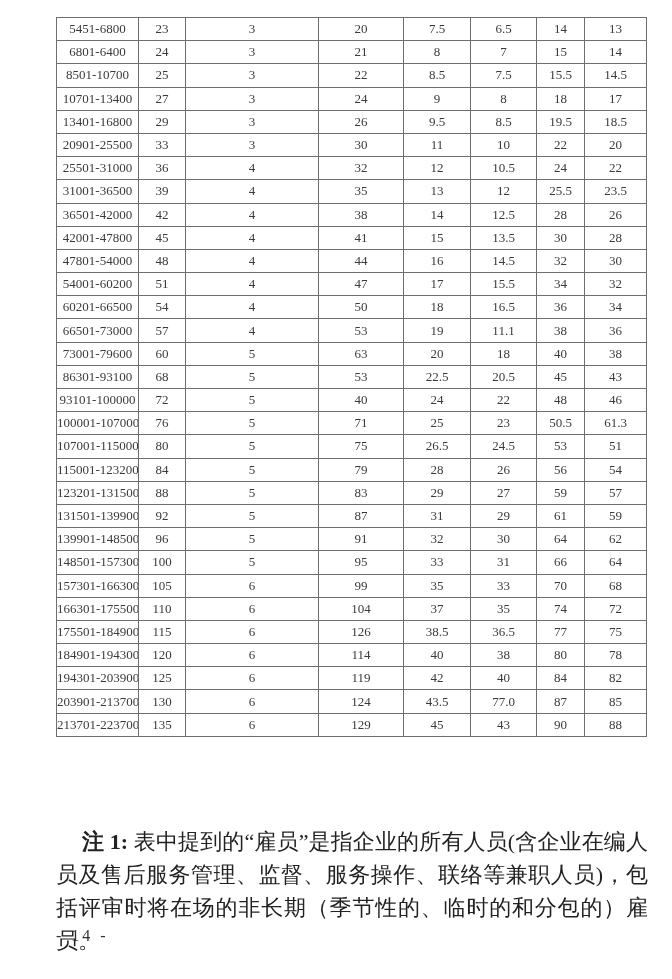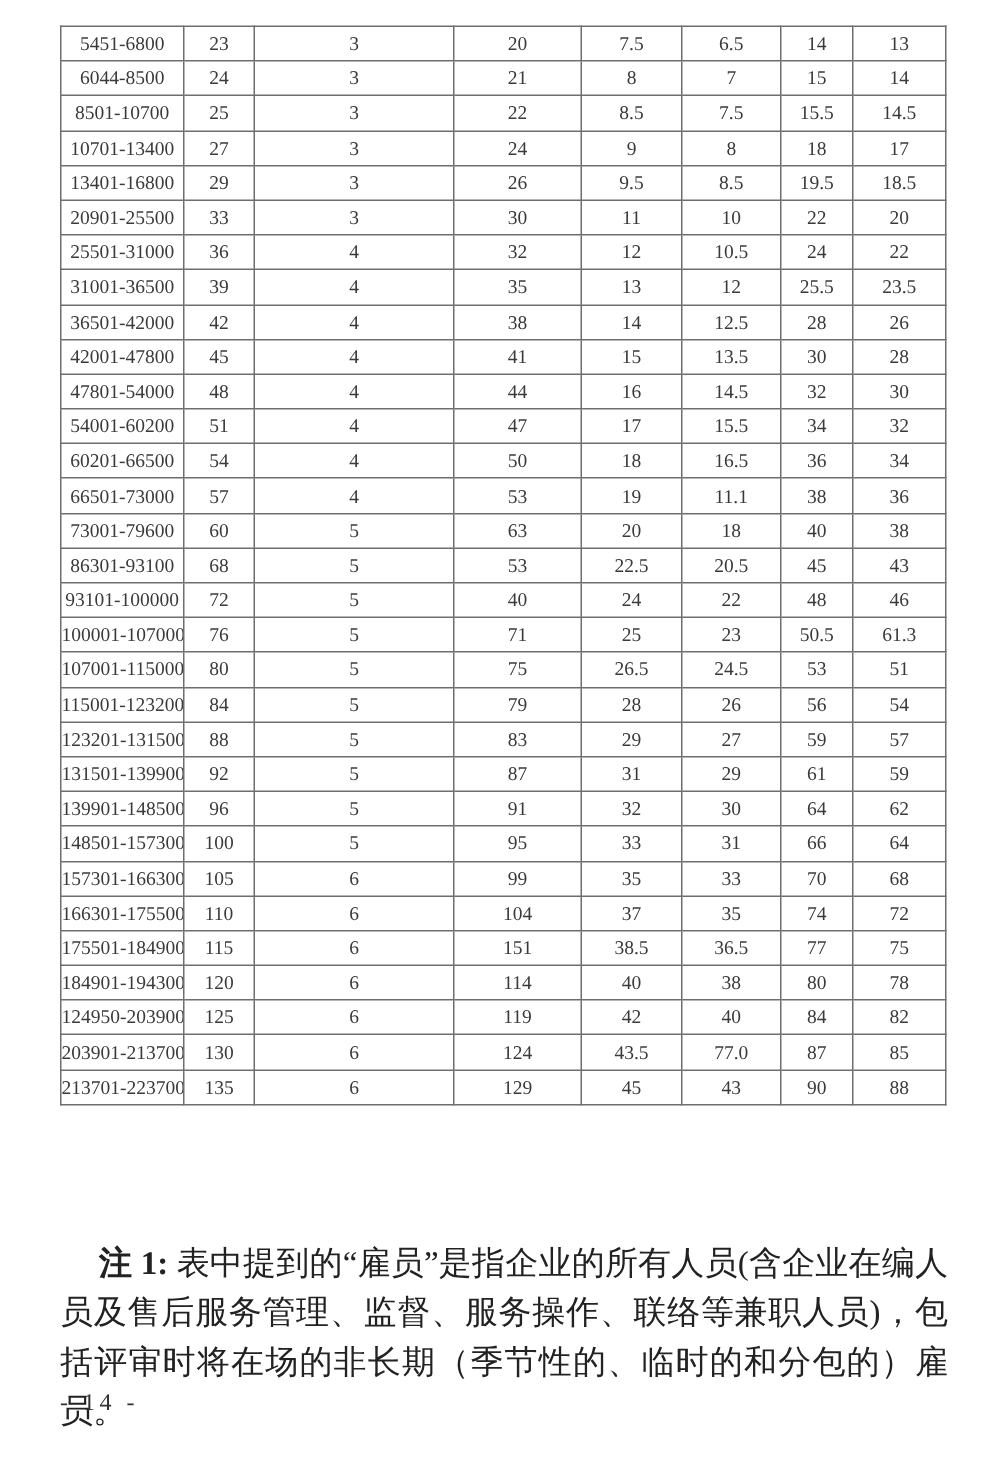--- a/index.html
+++ b/index.html
@@ -11,20 +11,21 @@
     width: 672px;
     height: 979px;
     position: relative;
     font-family: "Liberation Serif", serif;
     color: #333333;
   }
   .page {
     position: absolute;
     inset: 0;
     background: #ffffff;
+    margin-left: 16px;
   }
   table.data-table {
     position: absolute;
     left: 40px;
     top: 17px;
     border-collapse: collapse;
     table-layout: fixed;
     width: 590px;
   }
   table.data-table td {
@@ -92,21 +93,21 @@
           <td>5451-6800</td>
           <td>23</td>
           <td>3</td>
           <td>20</td>
           <td>7.5</td>
           <td>6.5</td>
           <td>14</td>
           <td>13</td>
         </tr>
         <tr>
-          <td>6044-8500</td>
+          <td>6801-6400</td>
           <td>24</td>
           <td>3</td>
           <td>21</td>
           <td>8</td>
           <td>7</td>
           <td>15</td>
           <td>14</td>
         </tr>
         <tr>
           <td>8501-10700</td>
@@ -345,38 +346,38 @@
           <td>104</td>
           <td>37</td>
           <td>35</td>
           <td>74</td>
           <td>72</td>
         </tr>
         <tr>
           <td>175501-184900</td>
           <td>115</td>
           <td>6</td>
-          <td>151</td>
+          <td>126</td>
           <td>38.5</td>
           <td>36.5</td>
           <td>77</td>
           <td>75</td>
         </tr>
         <tr>
           <td>184901-194300</td>
           <td>120</td>
           <td>6</td>
           <td>114</td>
           <td>40</td>
           <td>38</td>
           <td>80</td>
           <td>78</td>
         </tr>
         <tr>
-          <td>124950-203900</td>
+          <td>194301-203900</td>
           <td>125</td>
           <td>6</td>
           <td>119</td>
           <td>42</td>
           <td>40</td>
           <td>84</td>
           <td>82</td>
         </tr>
         <tr>
           <td>203901-213700</td>

